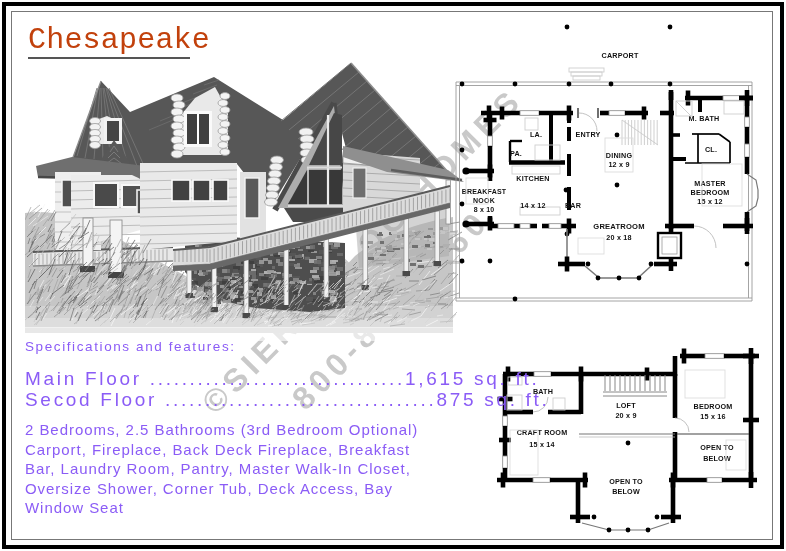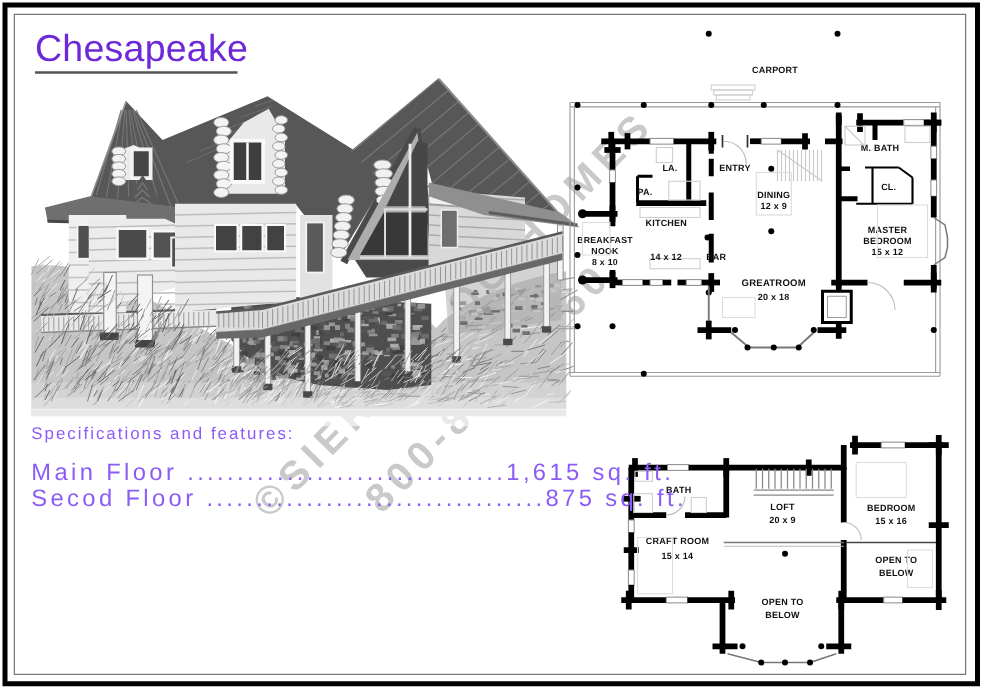--- a/index.html
+++ b/index.html
@@ -1,18 +1,18 @@
 <!DOCTYPE html>
 <html><head><meta charset="utf-8"><title>Chesapeake</title>
 <style>
 html,body{margin:0;padding:0;background:#fff;}
 #page{position:relative;width:786px;height:551px;background:#fff;overflow:hidden;font-family:"Liberation Sans",sans-serif;}
 #frame{position:absolute;left:2px;top:2px;width:774px;height:539px;border:4px solid #000;}
 #frame2{position:absolute;left:11px;top:11px;width:760px;height:527px;border:1px solid #777;}
-#title{position:absolute;left:28px;top:23px;font-size:30px;color:#6d28d9;letter-spacing:0.2px;}
+#title{position:absolute;left:28px;top:23px;font-size:30px;color:#c2410c;letter-spacing:0.2px;font-family:Liberation Mono, monospace;}
 #titleline{position:absolute;left:28px;top:57px;width:162px;height:1.6px;background:#555;}
 .wm{position:absolute;color:#c9c9c9;font-weight:bold;font-size:32px;letter-spacing:5.5px;transform-origin:0 50%;z-index:1;white-space:nowrap;}
 #specs{position:absolute;left:25px;top:339px;z-index:4;color:#8b5cf6;}
 #spec1{font-size:13.5px;letter-spacing:1.6px;}
 .srow{font-size:19px;letter-spacing:2.7px;line-height:21px;white-space:pre;}
 #para{font-size:15px;line-height:19.6px;margin-top:10px;letter-spacing:0.95px;}
 </style></head>
 <body>
 <div id="page">
 
@@ -2373,13 +2373,14 @@
       <rect x="70" y="430" width="28" height="45" fill="none" stroke="#ddd" stroke-width="0.9"></rect>
       <rect x="245" y="370" width="40" height="28" fill="none" stroke="#ddd" stroke-width="0.9"></rect>
       <rect x="286" y="440" width="20" height="30" fill="none" stroke="#ddd" stroke-width="0.9"></rect>
     </svg>
 
 <div id="specs">
 <div id="spec1">Specifications and features:</div>
 <div style="height:14px"></div>
 <div class="srow">Main Floor ................................1,615 sq. ft.</div>
 <div class="srow">Secod Floor ..................................875 sq. ft.</div>
+<div id="para">2 Bedrooms, 2.5 Bathrooms (3rd Bedroom Optional)<br>Carport, Fireplace, Back Deck Fireplace, Breakfast<br>Bar, Laundry Room, Pantry, Master Walk-In Closet,<br>Oversize Shower, Corner Tub, Deck Access, Bay<br>Window Seat</div>
 </div>
 </div>
 </body></html>

